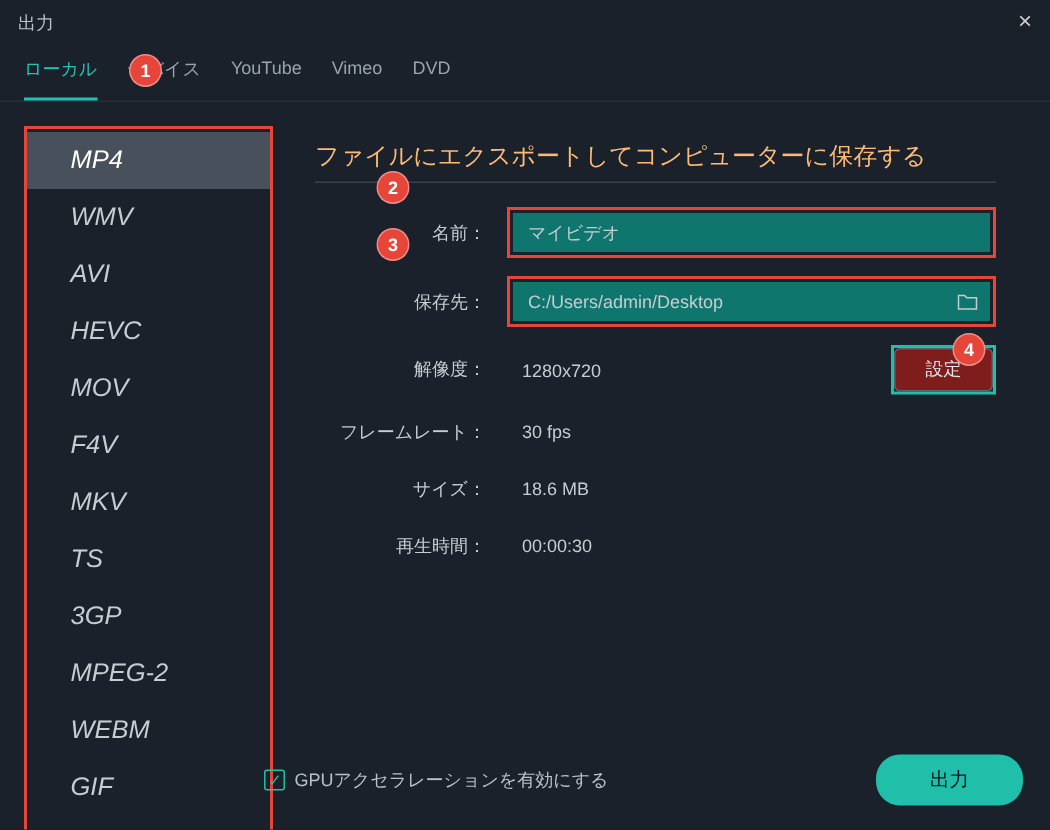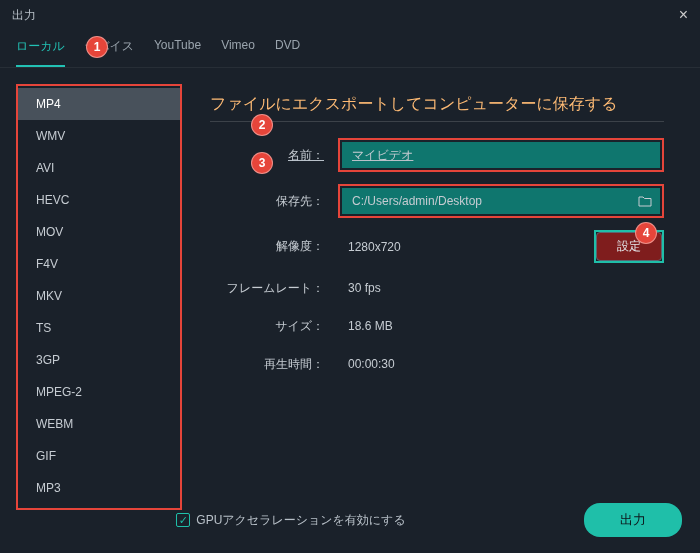--- a/index.html
+++ b/index.html
@@ -45,24 +45,25 @@
     display: flex;
     gap: 28px;
     padding: 16px;
   }
   .format-list {
     width: 166px;
     border: 2px solid #e6453a;
     padding: 2px 0 4px 0;
   }
   .format-item {
-    padding: 9px 18px;
-    cursor: pointer;
-    color: #c6ccd2;
-    font-size: 12px;
+    padding: 9px 29px;
+    cursor: pointer;
+    color: #c6ccd2;
+    font-size: 17px;
+    font-style: italic;
   }
   .format-item.selected {
     background: #48515b;
     color: #ffffff;
   }
   .right-pane {
     flex: 1;
     padding-top: 10px;
     padding-right: 20px;
   }
@@ -215,21 +216,21 @@
     <div class="format-item">3GP</div>
     <div class="format-item">MPEG-2</div>
     <div class="format-item">WEBM</div>
     <div class="format-item">GIF</div>
     <div class="format-item">MP3</div>
   </div>
 
   <div class="right-pane">
     <div class="section-title">ファイルにエクスポートしてコンピューターに保存する</div>
 
-    <div class="field-row" style="position:relative;text-decoration:underline;">
+    <div class="field-row" style="position:relative;">
       <div class="field-label">名前：</div>
       <div class="bordered-red" style="flex:1; display:flex;">
         <input class="field-input" value="マイビデオ" style="">
       </div>
     </div>
 
     <div class="field-row" style="position:relative;">
       <div class="field-label">保存先：</div>
       <div class="bordered-red" style="flex:1; display:flex;">
         <div class="input-wrap">

